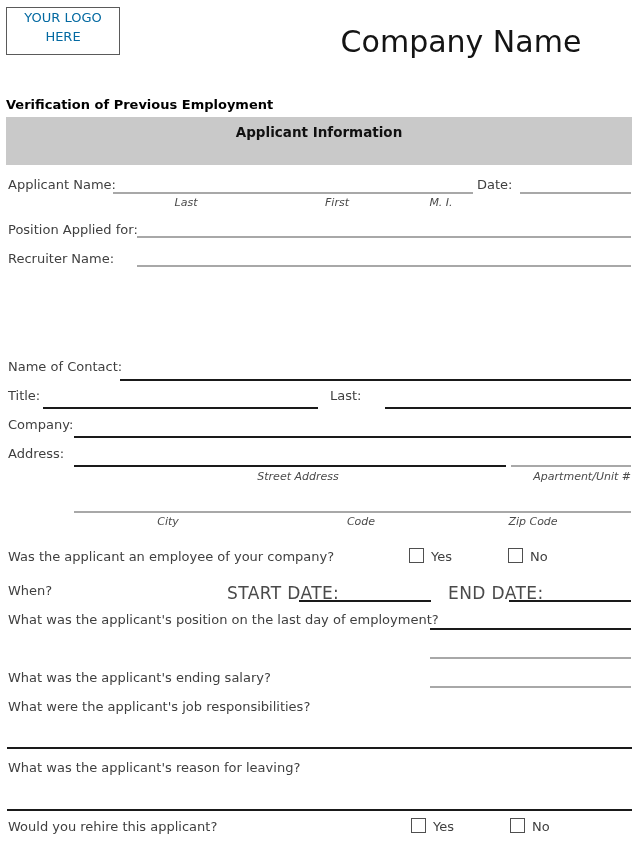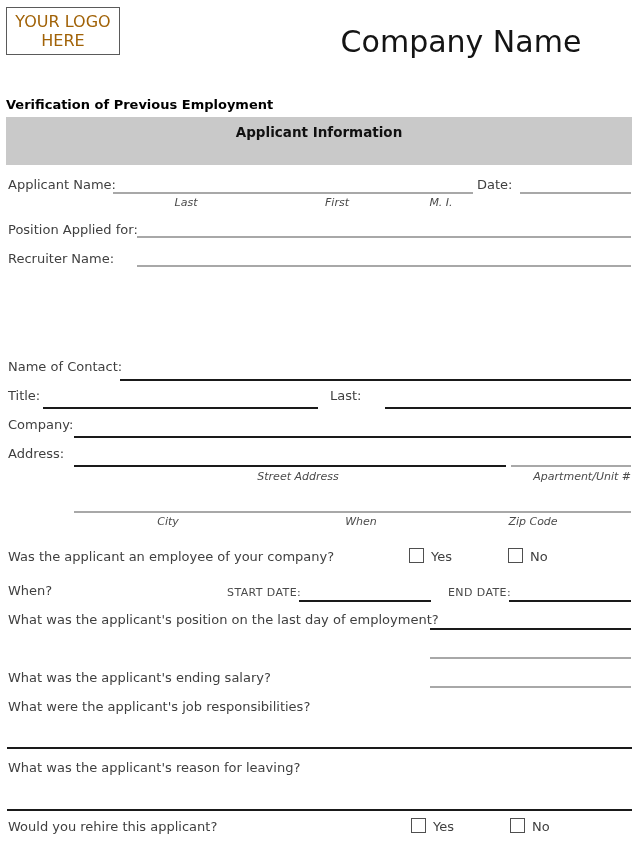--- a/index.html
+++ b/index.html
@@ -3,31 +3,31 @@
 <meta charset="utf-8">
 <style>
   html,body{margin:0;padding:0;background:#fff;}
   .page{
     position:relative;width:635px;height:848px;background:#ffffff;
     font-family:"DejaVu Sans","Liberation Sans",sans-serif;overflow:hidden;
   }
   .abs{position:absolute;}
   .label{font-size:13px;color:#3f3f3f;line-height:16px;white-space:nowrap;}
   .sub{font-size:11px;font-style:italic;color:#4a4a4a;line-height:13px;text-align:center;}
-  .caps{font-size:11px;color:#4a4a4a;letter-spacing:0.4px;line-height:14px;white-space:nowrap;}
+  .caps{font-size:17px;color:#4a4a4a;letter-spacing:0.4px;line-height:14px;white-space:nowrap;}
   .line{position:absolute;height:0;border-bottom:2px solid #a8a8a8;}
   .line.black{border-bottom-color:#1a1a1a;}
   .bar{
     position:absolute;left:6px;width:626px;height:48px;background:#c9c9c9;
     text-align:center;font-size:13.5px;font-weight:bold;color:#111;line-height:31px;
   }
   .logo-box{
     position:absolute;left:6px;top:7px;width:112px;height:46px;
-    border:1px solid #5a5a5a;display:flex;align-items:center;justify-content:center;
-    text-align:center;font-size:16px;line-height:19px;color:#a16207;
+    border:1px solid #5a5a5a;display:flex;align-items:flex-start;justify-content:center;
+    text-align:center;font-size:13px;line-height:19px;color:#0369a1;
   }
   .company-name{
     position:absolute;left:300px;top:24px;width:322px;text-align:center;
     font-size:30px;color:#141414;white-space:nowrap;
   }
   .form-title{position:absolute;left:6px;top:97px;font-size:13px;font-weight:bold;color:#000;}
   .checkbox{
     position:absolute;width:15px;height:15px;background:#fff;
     border:1.5px solid #4f4f4f;box-sizing:border-box;
   }
@@ -72,21 +72,21 @@
   <div class="line black" style="left:74px;top:436px;width:557px;"></div>
 
   <div class="abs label" style="left:8px;top:446px;">Address:</div>
   <div class="line black" style="left:74px;top:465px;width:432px;"></div>
   <div class="line" style="left:511px;top:465px;width:120px;"></div>
   <div class="abs sub" style="left:238px;top:470px;width:120px;">Street Address</div>
   <div class="abs sub" style="left:500px;top:470px;width:131px;text-align:right;">Apartment/Unit #</div>
 
   <div class="line" style="left:74px;top:511px;width:557px;"></div>
   <div class="abs sub" style="left:128px;top:515px;width:80px;">City</div>
-  <div class="abs sub" style="left:321px;top:515px;width:80px;">When</div>
+  <div class="abs sub" style="left:321px;top:515px;width:80px;">Code</div>
   <div class="abs sub" style="left:493px;top:515px;width:80px;">Zip Code</div>
 
   <div class="abs label" style="left:8px;top:549px;">Was the applicant an employee of your company?</div>
   <div class="checkbox" style="left:409px;top:548px;"></div>
   <div class="abs label" style="left:431px;top:549px;">Yes</div>
   <div class="checkbox" style="left:508px;top:548px;"></div>
   <div class="abs label" style="left:530px;top:549px;">No</div>
 
   <div class="abs label" style="left:8px;top:583px;">When?</div>
   <div class="abs caps" style="left:227px;top:586px;">START DATE:</div>

